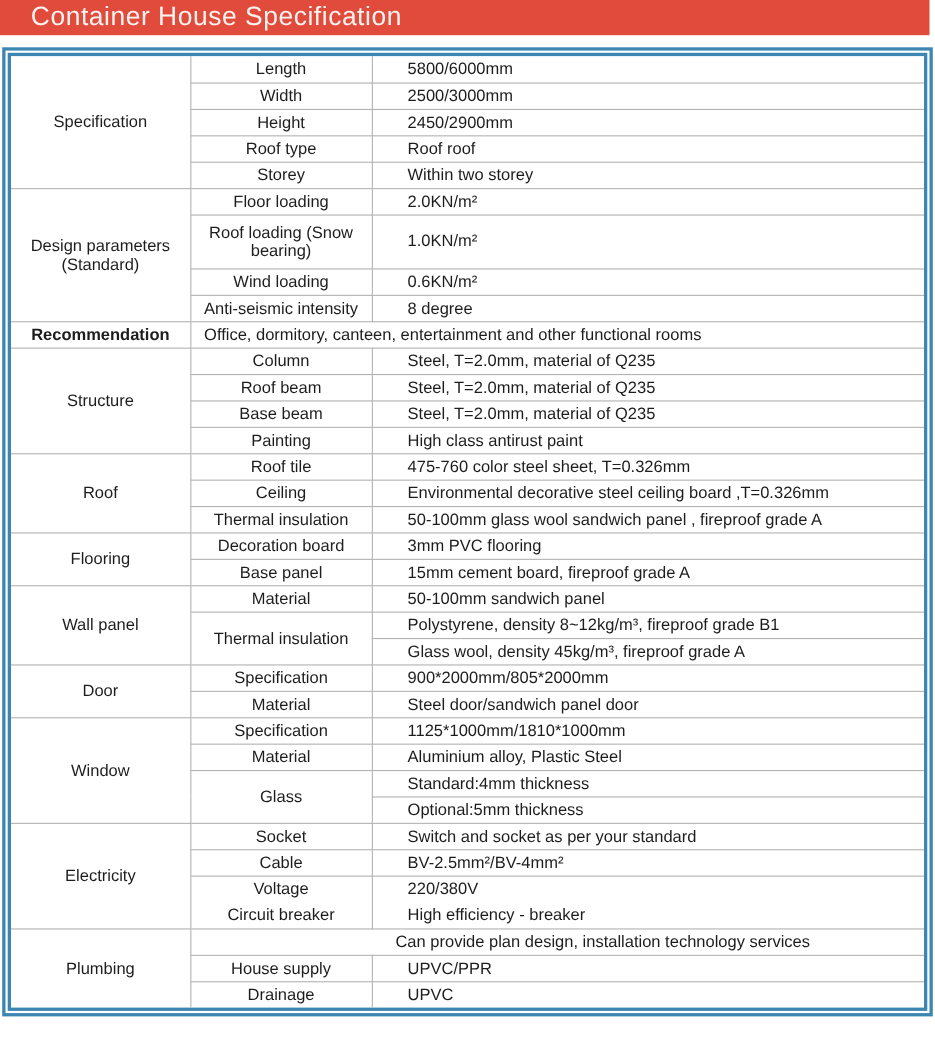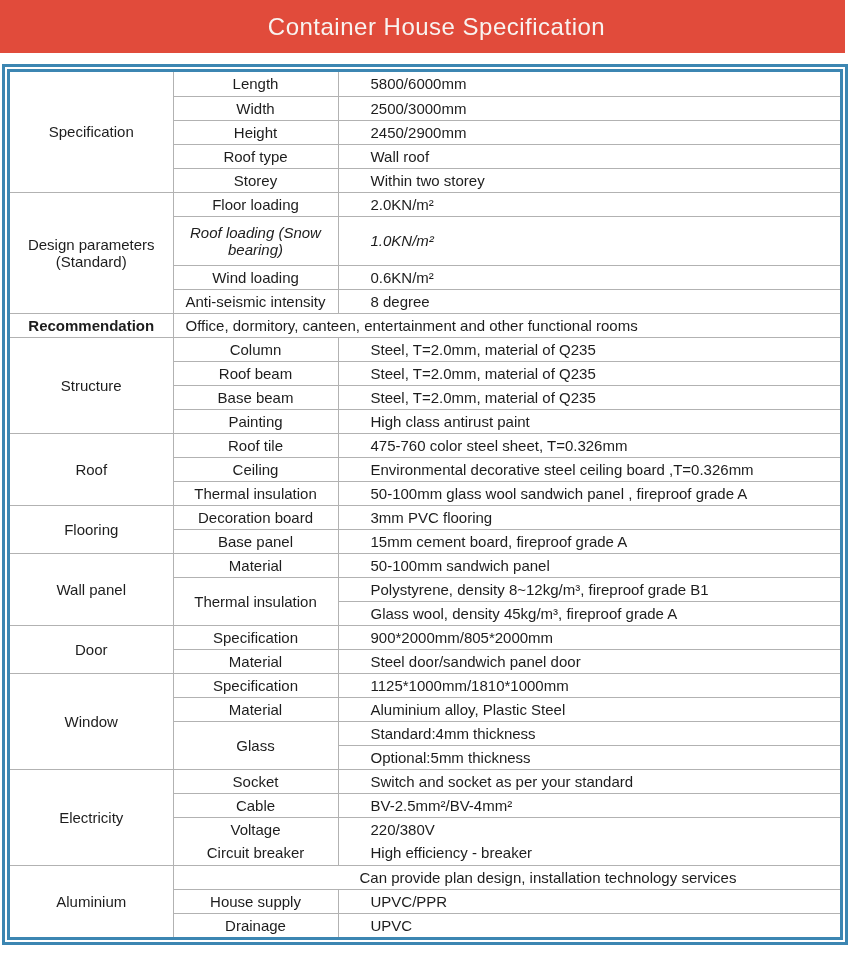--- a/index.html
+++ b/index.html
@@ -8,43 +8,43 @@
     --border-blue:#3c86b2;
     --grid:#b2b2b2;
     --text:#1d1d1d;
   }
   *{box-sizing:border-box;}
   body{
     margin:0; width:850px; height:965px; background:#ffffff;
     font-family:"Liberation Sans","DejaVu Sans",sans-serif; color:var(--text);
   }
   .title-bar{
-    background:var(--header-bg); height:53px; margin-right:5px;
-    display:flex; align-items:center; padding-left:28px;justify-content:center;
+    background:var(--header-bg); height:32px; margin-right:5px;
+    display:flex; align-items:center; padding-left:28px;
   }
   .title-bar span{ color:var(--title-color); font-size:24px; letter-spacing:0.5px; }
   .frame-outer{
     margin:11px 2px 0 2px;
     border:3px solid var(--border-blue);
     padding:2px;
   }
   .frame-inner{ border:3px solid var(--border-blue); }
   table{
     width:100%; border-collapse:collapse; border-style:hidden; table-layout:fixed;
   }
   col.c1{width:163px;} col.c2{width:165px;} col.c3{width:auto;}
   td{
     border:1px solid var(--grid);
     font-size:15px; height:24px; padding:1px 4px;
     overflow:hidden;
   }
   td.cat{ text-align:center; }
   td.item{ text-align:center; }
   td.val{ text-align:left; padding-left:32px; }
-  tr.tall td{ height:49px;font-style:italic; }
+  tr.tall td{ height:49px; }
   td.bold{ font-weight:bold; }
   td.rec{ text-align:left; padding-left:12px; font-weight:normal; }
   td.note{ text-align:left; padding-left:186px;margin-top:29px; }
   td.hide-bottom{ border-bottom-style:hidden; }
   td.hide-top{ border-top-style:hidden;margin-top:32px; }
 </style>
 </head>
 <body>
 
 <div class="title-bar">
@@ -69,21 +69,21 @@
       <tr>
         <td class="item">Width</td>
         <td class="val">2500/3000mm</td>
       </tr>
       <tr>
         <td class="item">Height</td>
         <td class="val">2450/2900mm</td>
       </tr>
       <tr>
         <td class="item">Roof type</td>
-        <td class="val">Wall roof</td>
+        <td class="val">Roof roof</td>
       </tr>
       <tr>
         <td class="item">Storey</td>
         <td class="val">Within two storey</td>
       </tr>
 
       <tr>
         <td class="cat" rowspan="4">Design parameters (Standard)</td>
         <td class="item">Floor loading</td>
         <td class="val">2.0KN/m²</td>
@@ -200,21 +200,21 @@
       <tr>
         <td class="item hide-bottom">Voltage</td>
         <td class="val hide-bottom">220/380V</td>
       </tr>
       <tr>
         <td class="item hide-top">Circuit breaker</td>
         <td class="val hide-top">High efficiency - breaker</td>
       </tr>
 
       <tr>
-        <td class="cat" rowspan="3">Aluminium</td>
+        <td class="cat" rowspan="3">Plumbing</td>
         <td class="note" colspan="2">Can provide plan design, installation technology services</td>
       </tr>
       <tr>
         <td class="item">House supply</td>
         <td class="val">UPVC/PPR</td>
       </tr>
       <tr>
         <td class="item">Drainage</td>
         <td class="val">UPVC</td>
       </tr>

